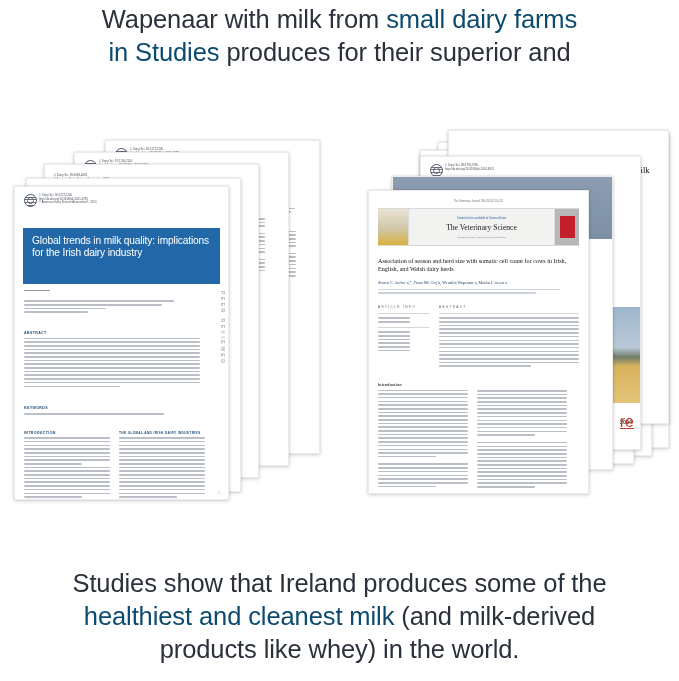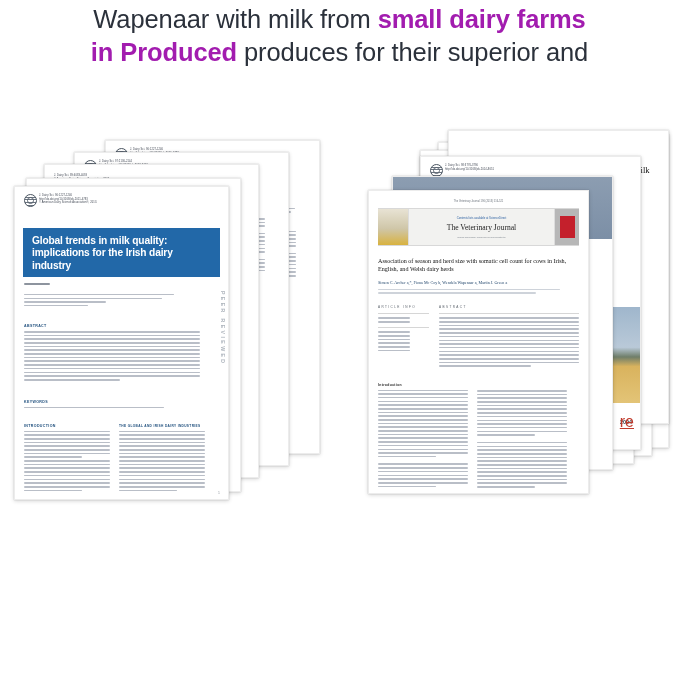--- a/index.html
+++ b/index.html
@@ -9,21 +9,21 @@
     color:#2f3640;overflow:hidden;position:relative;
   }
   .panel{position:relative;width:679px;height:681px;}
 
   
   .copy{
     position:absolute;left:0;width:679px;text-align:center;
     font-size:25.5px;line-height:33px;color:#2b313b;font-weight:400;
     letter-spacing:-0.1px;
   }
-  .copy b{font-weight:700;color:#a21caf;}
+  .copy b{font-weight:400;color:#0c4a6e;}
   #headline{top:3px;}
   #footline{top:567px;}
 
   
   .stage{position:absolute;left:0;top:128px;width:679px;height:430px;}
 
   
   .sheet{
     position:absolute;background:#ffffff;
     box-shadow:0 1px 4px rgba(0,0,0,.18), 0 0 1px rgba(0,0,0,.22);
@@ -59,22 +59,22 @@
     border:1px solid #4b5662;background:
       repeating-linear-gradient(0deg,#6d7682 0 .6px,transparent .6px 1.6px);
   }
   .seal:after{
     content:"";position:absolute;left:2px;top:2px;right:2px;bottom:2px;
     border-radius:50%;border:.6px solid #5a6470;
   }
   .doi-block{margin-left:15px;}
 
   .title-band{
-    background:#2268a8;color:#ffffff;margin:4px 8px 0 8px;padding:7px 9px 5px 9px;
-    font-size:10.2px;line-height:12.4px;font-weight:700;letter-spacing:-0.15px;
+    background:#2268a8;color:#ffffff;margin:4px 8px 0 8px;padding:7px 9px 24px 9px;
+    font-size:10.2px;line-height:12.4px;font-weight:400;letter-spacing:-0.15px;
   }
   .peer{
     position:absolute;right:2px;top:104px;width:14px;height:130px;
     writing-mode:vertical-rl;text-orientation:mixed;
     font-size:5.2px;letter-spacing:2.4px;color:#aeb5bd;font-weight:700;
   }
   .auth{margin:6px 9px 0 9px;}
   .auth .ln{width:26px;}
   .affil{margin:9px 9px 0 9px;}
   .affil .ln{width:150px;}
@@ -175,21 +175,21 @@
 </head>
 <body>
 
 <div class="panel">
 
   <div class="copy" id="headline">
     <div>
       <span>Wapenaar with milk from </span><b>small dairy farms</b>
     </div>
     <div>
-      <b>in Produced</b><span> produces for their superior and</span>
+      <b>in Studies</b><span> produces for their superior and</span>
     </div>
   </div>
 
   <div class="stage">
 
     <div class="sheet" id="l-sheet5">
       <div class="pr-head">
         <span class="seal"></span>
         <div class="doi-block">
           <div class="pr-doi">J. Dairy Sci. 96:1227-1246</div>
@@ -534,21 +534,21 @@
       </div>
     </div>
 
     <div class="sheet" id="r-front">
       <div class="vj-top">The Veterinary Journal 196 (2013) 516-521</div>
 
       <div class="vj-bar">
         <div class="vj-logo"></div>
         <div class="vj-mid">
           <div class="vj-sd">Contents lists available at ScienceDirect</div>
-          <div class="vj-name">The Veterinary Journal</div>
+          <div class="vj-name">The Veterinary Science</div>
           <div class="vj-foot">journal homepage: www.elsevier.com/locate/tvjl</div>
         </div>
         <div class="vj-cover">
             <i></i>
           </div>
       </div>
 
       <div class="art-title">Association of season and herd size with somatic cell count for cows in Irish, English, and Welsh dairy herds</div>
       <div class="art-auth">Simon C. Archer a,*, Fiona Mc Coy b, Wendela Wapenaar a, Martin J. Green a</div>
       <div class="art-aff">
@@ -646,14 +646,21 @@
             <div class="ln"></div>
             <div class="ln"></div>
           <div class="ln"></div>
             <div class="ln s"></div>
         </div>
       </div>
     </div>
 
   </div>
 
+  <div class="copy" id="footline">
+    <div>Studies show that Ireland produces some of the</div>
+    <div>
+      <b>healthiest and cleanest milk</b><span> (and milk-derived</span>
+    </div>
+    <div>products like whey) in the world.</div>
+  </div>
 
 </div>
 
 </body></html>

